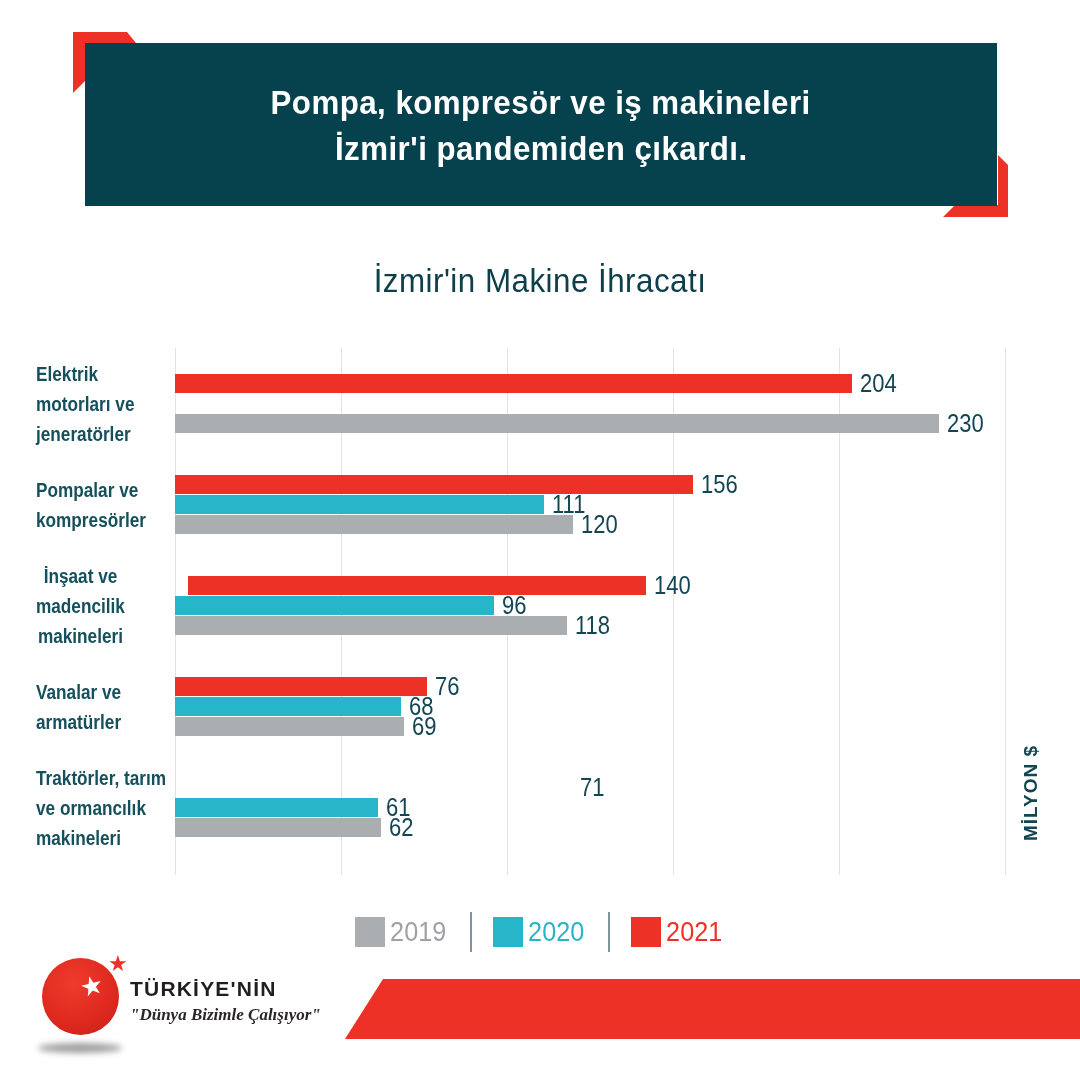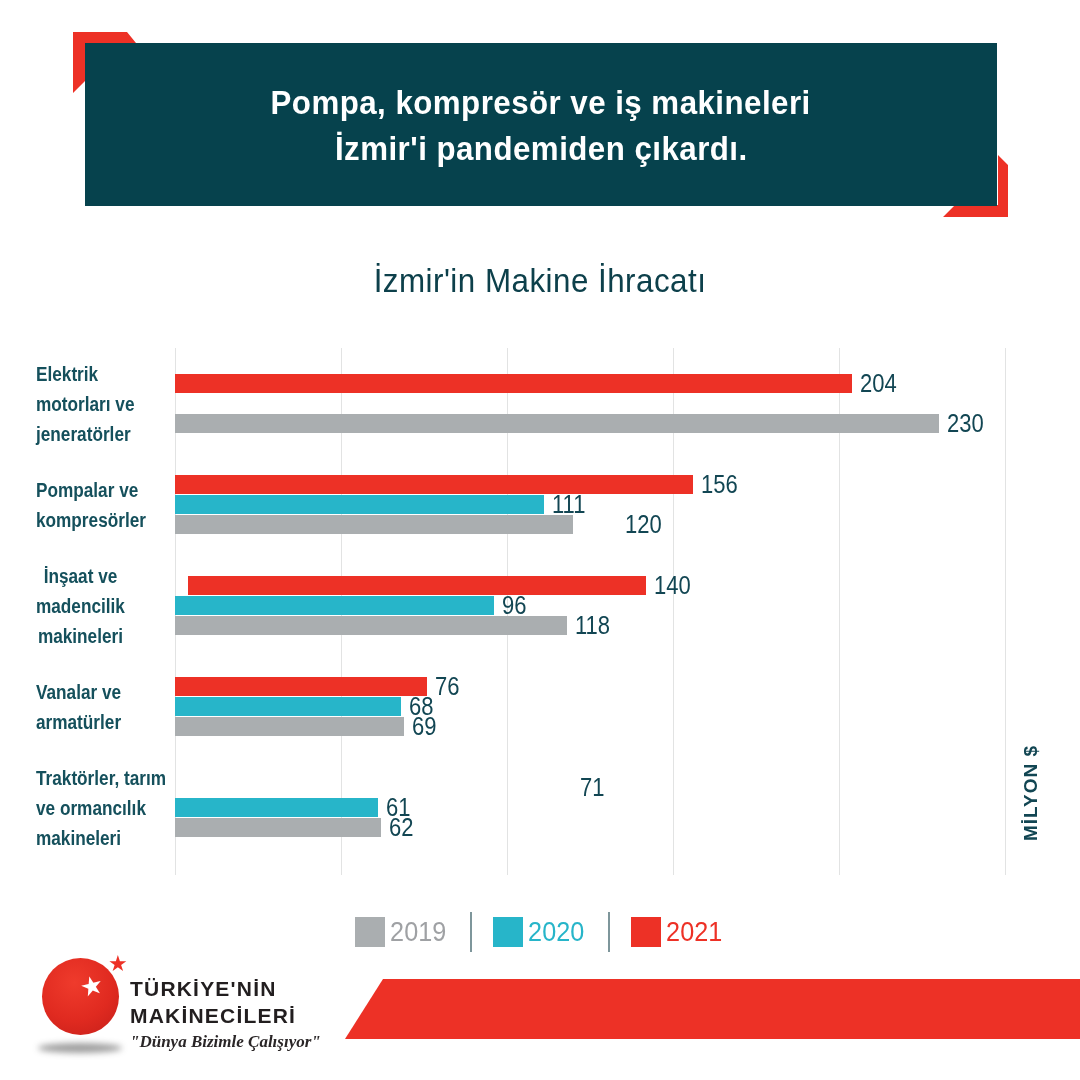--- a/index.html
+++ b/index.html
@@ -147,21 +147,21 @@
       </div>
       <div class="bar-group" style="top: 127px;">
         <div class="bar-row" style="top: 0px;">
           <div class="bar" style="background: rgb(237, 49, 38); width: 62.4%;"></div>
           <div class="bar-val">156</div>
         </div>
         <div class="bar-row" style="top: 20px;">
           <div class="bar" style="background: rgb(39, 181, 201); width: 44.4%;"></div>
           <div class="bar-val">111</div>
         </div>
-        <div class="bar-row" style="top: 40px; gap: 44px;">
+        <div class="bar-row" style="top: 40px;">
           <div class="bar" style="background: rgb(170, 174, 176); width: 48%;"></div>
           <div class="bar-val">120</div>
         </div>
       </div>
       <div class="bar-group" style="top: 228px;">
         <div class="bar-row" style="top: 0px; margin-left: 13px;">
           <div class="bar" style="background: rgb(237, 49, 38); width: 56%;"></div>
           <div class="bar-val">140</div>
         </div>
         <div class="bar-row" style="top: 20px;">
@@ -220,18 +220,17 @@
       <div class="legend-label" style="color: rgb(237, 49, 38);">2021</div>
     </div>
   </div>
 
   <div class="logo-shadow"></div>
   <div class="logo-circle"></div>
   <div class="logo-star-white">★</div>
   <div class="logo-star-red">★</div>
   <div class="brand">
     <div class="b-line">TÜRKİYE'NİN</div>
-    <div class="b-line">MAKİNECİLERİ</div>
     <div class="tagline">"Dünya Bizimle Çalışıyor"</div>
   </div>
   <div class="footer-banner"></div>
 
 </div>
 
 </body></html>

